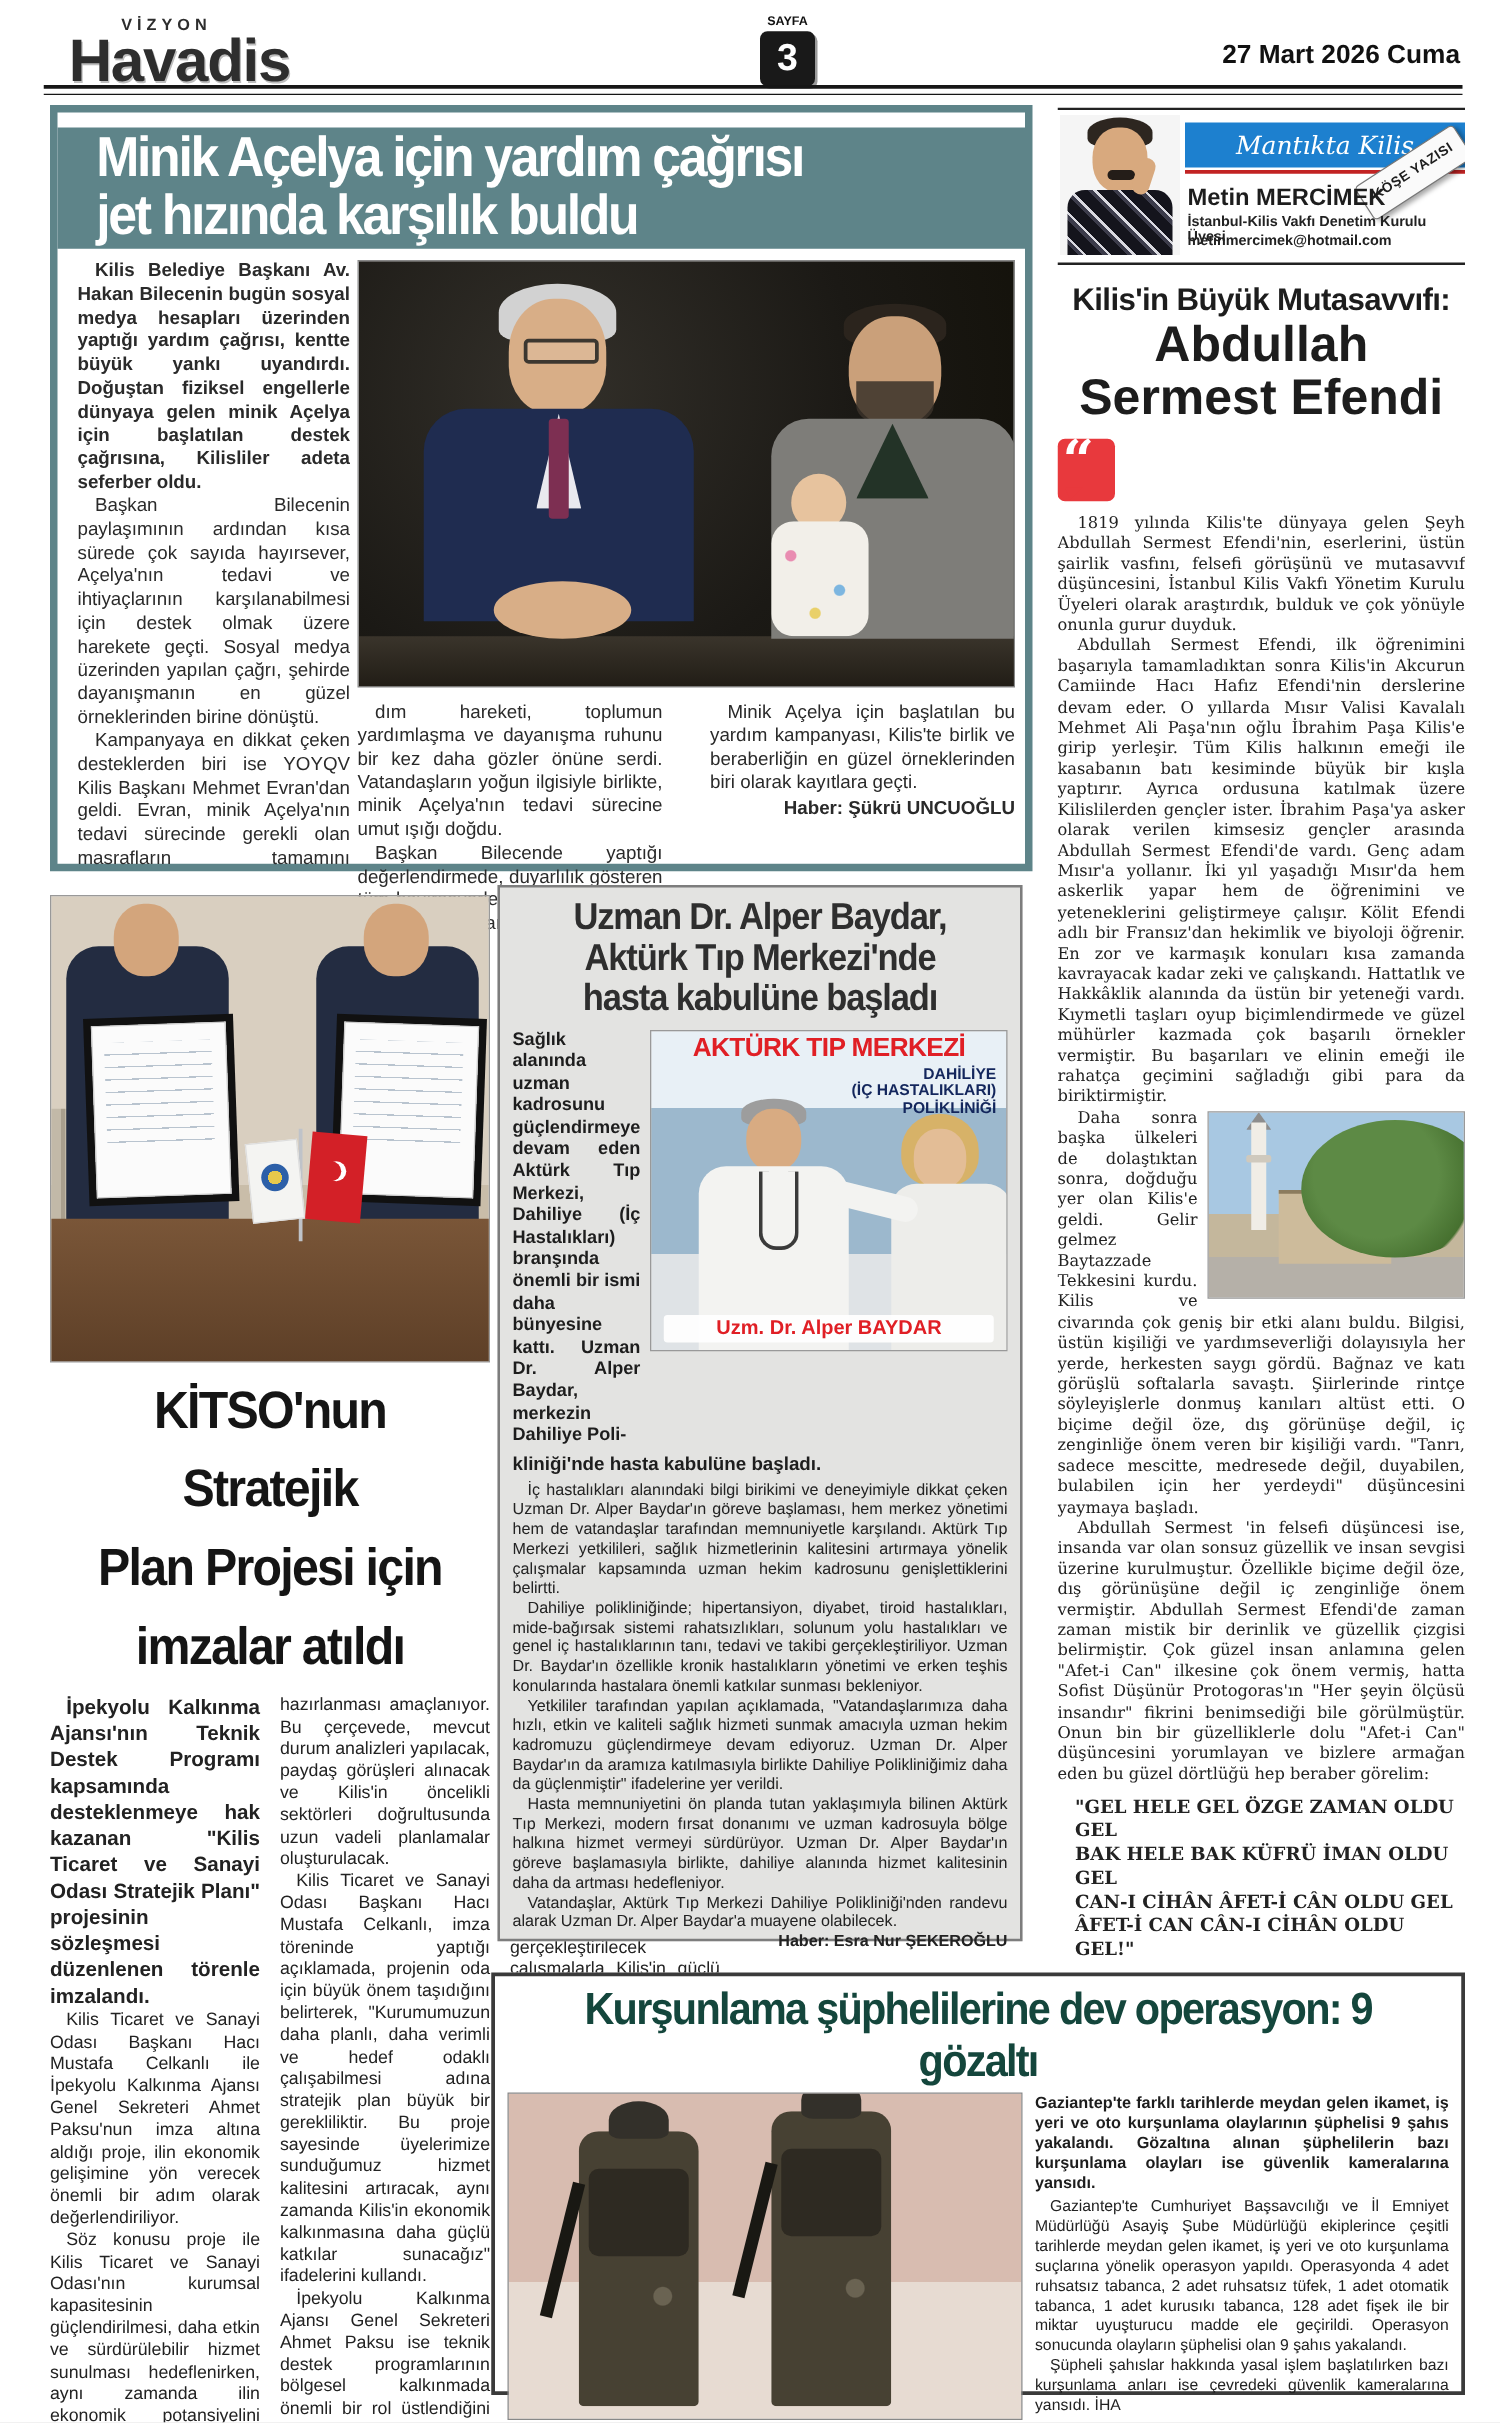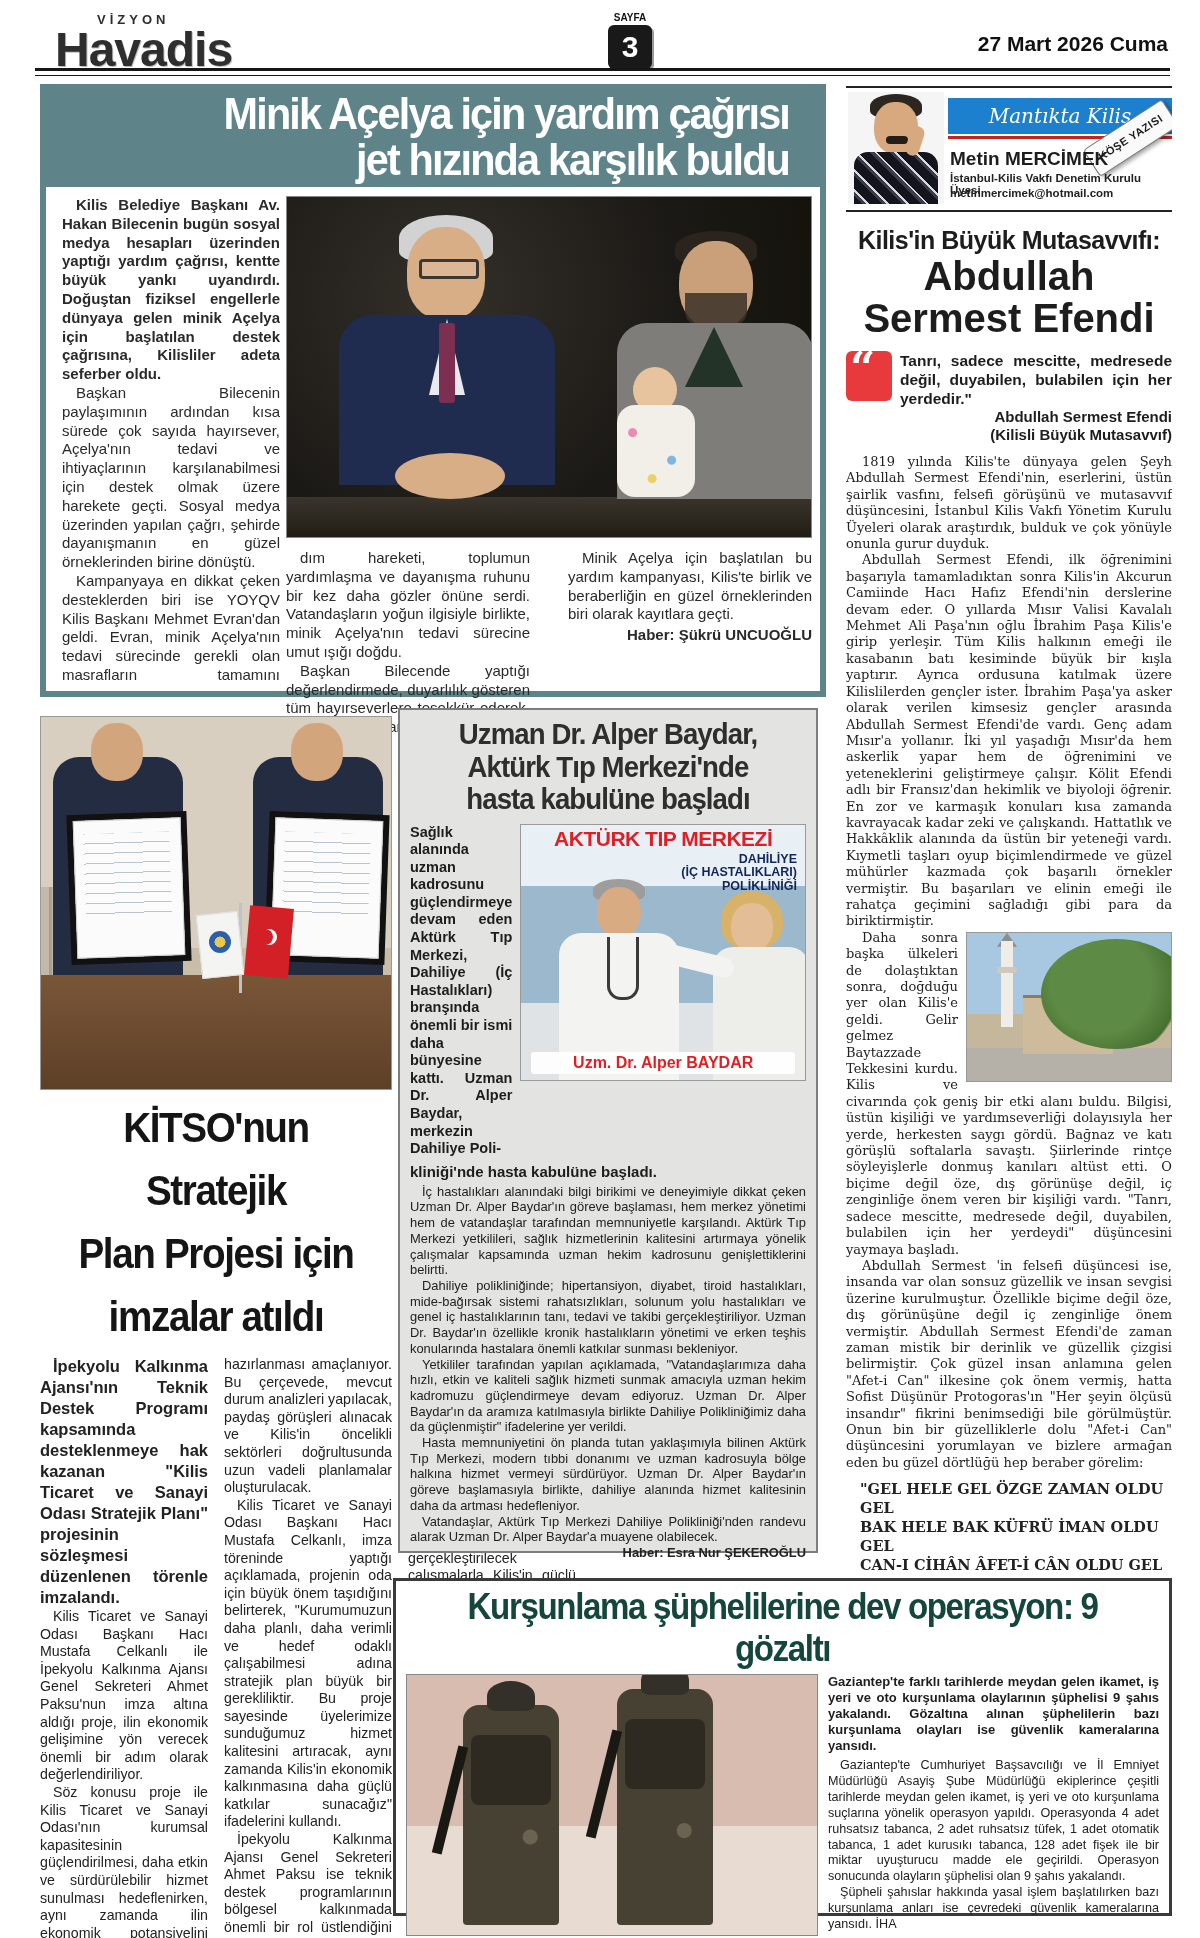--- a/index.html
+++ b/index.html
@@ -16,22 +16,22 @@
              text-shadow:1px 1px 0 #bdbdbd;}
   .pagebox{left:572px;top:12px;width:44px;text-align:center;margin-left:36px;}
   .pagebox .sayfa{font-size:10px;font-weight:bold;color:#111;}
   .pagebox .num{margin-top:2px;background:#191919;color:#fff;font-size:30px;font-weight:bold;
                 border-radius:6px;height:44px;line-height:44px;box-shadow:2px 2px 0 #9a9a9a;}
   .pagedate{left:920px;top:32px;width:248px;text-align:right;font-size:21px;font-weight:bold;color:#111;}
   .hrule{left:35px;top:68px;width:1135px;height:4px;border-top:3px solid #161616;border-bottom:1px solid #161616;}
 
   
   #acelya{left:40px;top:84px;width:786px;height:613px;border:6px solid #5e8489;background:#fff;box-sizing:border-box;}
-  .a-head{background:#5e8489;height:96px;color:#fff;text-align:right;font-weight:bold;
-          font-size:45px;line-height:46px;letter-spacing:-2px;padding-top:1px;}
+  .a-head{background:#5e8489;height:96px;color:#fff;text-align:left;font-weight:bold;
+          font-size:45px;line-height:46px;letter-spacing:-2px;padding-top:1px;margin-top:12px;}
   .a-body{position:relative;height:503px;font-size:15px;line-height:18.8px;text-align:justify;color:#2a2a2a;}
   .a-col1{left:16px;top:9px;width:218px;height:486px;overflow:hidden;}
   .a-col1 p,.a-colA p,.a-colB p{text-indent:14px;}
   .lead{font-weight:bold;}
   .a-photo{left:240px;top:9px;width:526px;height:342px;background:
        radial-gradient(circle at 30% 30%,#33302a 0%,#1b1915 55%,#121008 100%);
        border:1px solid #888;box-sizing:border-box;overflow:hidden;}
   .a-colA{left:240px;top:362px;width:244px;}
   .a-colB{left:522px;top:362px;width:244px;}
   .byline{font-weight:bold;text-align:right;text-indent:0;margin-top:2px;}
@@ -240,25 +240,20 @@
       <div class="author-title">İstanbul-Kilis Vakfı Denetim Kurulu Üyesi</div>
       <div class="author-mail">metinmercimek@hotmail.com</div>
     </div>
     <div class="kicker">Kilis'in Büyük Mutasavvıfı:</div>
     <div class="mtitle">Abdullah</div>
     <div class="mtitle">Sermest Efendi</div>
     <div class="quote">
       <div class="qicon">
           <span class="qglyph">“</span>
         </div>
-      <div>
-        <div class="qtext">Tanrı, sadece mescitte, medresede değil, duyabilen, bulabilen için her yerdedir."</div>
-        <div class="qattr">Abdullah Sermest Efendi</div>
-        <div class="qattr">(Kilisli Büyük Mutasavvıf)</div>
-      </div>
     </div>
     <div class="mbody">
       <p>1819 yılında Kilis'te dünyaya gelen Şeyh Abdullah Sermest Efendi'nin, eserlerini, üstün şairlik vasfını, felsefi görüşünü ve mutasavvıf düşüncesini, İstanbul Kilis Vakfı Yönetim Kurulu Üyeleri olarak araştırdık, bulduk ve çok yönüyle onunla gurur duyduk.</p>
       <p>Abdullah Sermest Efendi, ilk öğrenimini başarıyla tamamladıktan sonra Kilis'in Akcurun Camiinde Hacı Hafız Efendi'nin derslerine devam eder. O yıllarda Mısır Valisi Kavalalı Mehmet Ali Paşa'nın oğlu İbrahim Paşa Kilis'e girip yerleşir. Tüm Kilis halkının emeği ile kasabanın batı kesiminde büyük bir kışla yaptırır. Ayrıca ordusuna katılmak üzere Kilislilerden gençler ister. İbrahim Paşa'ya asker olarak verilen kimsesiz gençler arasında Abdullah Sermest Efendi'de vardı. Genç adam Mısır'a yollanır. İki yıl yaşadığı Mısır'da hem askerlik yapar hem de öğrenimini ve yeteneklerini geliştirmeye çalışır. Kölit Efendi adlı bir Fransız'dan hekimlik ve biyoloji öğrenir. En zor ve karmaşık konuları kısa zamanda kavrayacak kadar zeki ve çalışkandı. Hattatlık ve Hakkâklik alanında da üstün bir yeteneği vardı. Kıymetli taşları oyup biçimlendirmede ve güzel mühürler kazmada çok başarılı örnekler vermiştir. Bu başarıları ve elinin emeği ile rahatça geçimini sağladığı gibi para da biriktirmiştir.</p>
       <div class="mosque">
         <div class="minaret-top"></div>
         <div class="minaret"></div>
         <div class="minaret-balc"></div>
         <div class="mbuilding"></div>
         <div class="tree"></div>
@@ -328,21 +323,21 @@
         <div class="abs pat-body"></div>
         <div class="abs doc-arm"></div>
         <div class="b-cap">Uzm. Dr. Alper BAYDAR</div>
       </div>
     </div>
     <div class="b-contline">kliniği'nde hasta kabulüne başladı.</div>
     <div class="b-body">
       <p>İç hastalıkları alanındaki bilgi birikimi ve deneyimiyle dikkat çeken Uzman Dr. Alper Baydar'ın göreve başlaması, hem merkez yönetimi hem de vatandaşlar tarafından memnuniyetle karşılandı. Aktürk Tıp Merkezi yetkilileri, sağlık hizmetlerinin kalitesini artırmaya yönelik çalışmalar kapsamında uzman hekim kadrosunu genişlettiklerini belirtti.</p>
       <p>Dahiliye polikliniğinde; hipertansiyon, diyabet, tiroid hastalıkları, mide-bağırsak sistemi rahatsızlıkları, solunum yolu hastalıkları ve genel iç hastalıklarının tanı, tedavi ve takibi gerçekleştiriliyor. Uzman Dr. Baydar'ın özellikle kronik hastalıkların yönetimi ve erken teşhis konularında hastalara önemli katkılar sunması bekleniyor.</p>
       <p>Yetkililer tarafından yapılan açıklamada, "Vatandaşlarımıza daha hızlı, etkin ve kaliteli sağlık hizmeti sunmak amacıyla uzman hekim kadromuzu güçlendirmeye devam ediyoruz. Uzman Dr. Alper Baydar'ın da aramıza katılmasıyla birlikte Dahiliye Polikliniğimiz daha da güçlenmiştir" ifadelerine yer verildi.</p>
-      <p>Hasta memnuniyetini ön planda tutan yaklaşımıyla bilinen Aktürk Tıp Merkezi, modern tıbbi donanımı ve uzman kadrosuyla bölge halkına hizmet vermeyi sürdürüyor. Uzman Dr. Alper Baydar'ın göreve başlamasıyla birlikte, dahiliye alanında hizmet kalitesinin daha da artması hedefleniyor.</p>
+      <p>Hasta memnuniyetini ön planda tutan yaklaşımıyla bilinen Aktürk Tıp Merkezi, modern fırsat donanımı ve uzman kadrosuyla bölge halkına hizmet vermeyi sürdürüyor. Uzman Dr. Alper Baydar'ın göreve başlamasıyla birlikte, dahiliye alanında hizmet kalitesinin daha da artması hedefleniyor.</p>
       <p>Vatandaşlar, Aktürk Tıp Merkezi Dahiliye Polikliniği'nden randevu alarak Uzman Dr. Alper Baydar'a muayene olabilecek.</p>
       <p class="b-byline" style="text-align:right;">Haber: Esra Nur ŞEKEROĞLU</p>
     </div>
   </section>
 
   <section class="abs" id="kursun">
     <div class="u-head cond">Kurşunlama şüphelilerine dev operasyon: 9 gözaltı</div>
     <div class="u-row">
       <div class="u-photo">
         <div class="sold s1">

